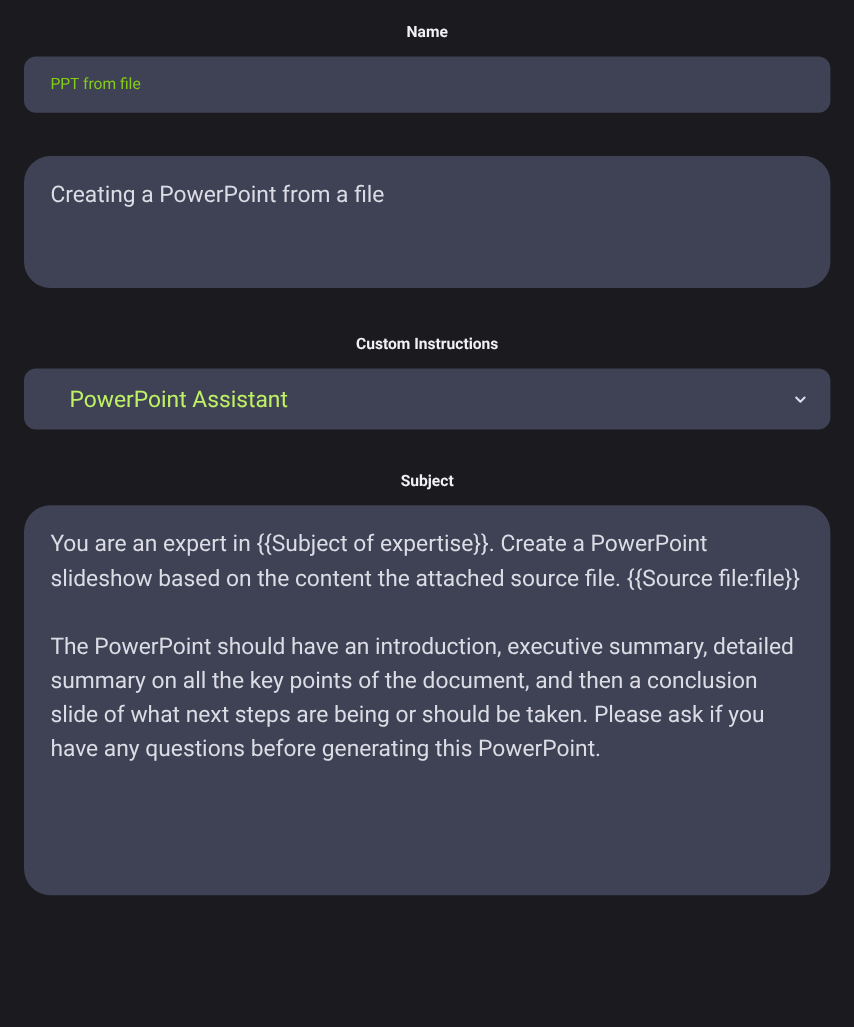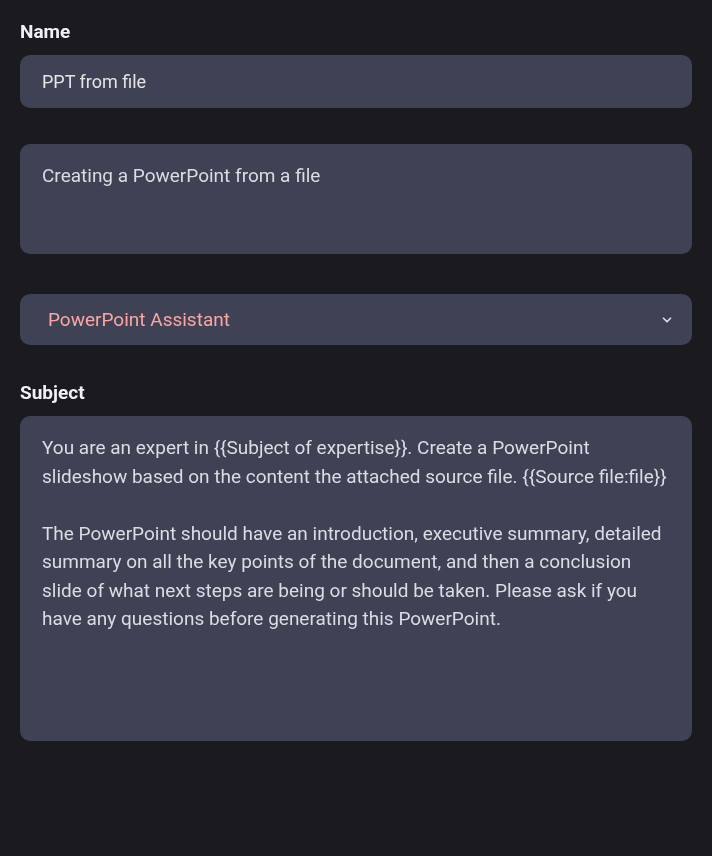--- a/index.html
+++ b/index.html
@@ -15,42 +15,43 @@
       padding: 20px;
       color: #e8e8ed;
     }
     .form-group {
       margin-bottom: 36px;
     }
     .form-group:last-child {
       margin-bottom: 0;
     }
     .label {
-      font-size: 19px;
+      font-size: 13px;
       font-weight: 700;
       color: #f0f0f5;
       margin-bottom: 12px;
       display: block;
+      text-align: center;
     }
     .input-field {
       width: 100%;
       background-color: #3f4255;
       border: none;
       border-radius: 10px;
       padding: 16px 22px;
-      font-size: 18px;
-      color: #e5e5e5;
+      font-size: 13px;
+      color: #84cc16;
       font-family: inherit;
       outline: none;
     }
     .textarea-field {
       width: 100%;
       background-color: #3f4255;
       border: none;
-      border-radius: 10px;
+      border-radius: 22px;
       padding: 18px 22px;
       font-size: 19px;
       color: #dcdce5;
       font-family: inherit;
       outline: none;
       resize: none;
       line-height: 1.5;
     }
     .textarea-short {
       height: 110px;
@@ -60,23 +61,23 @@
     }
     .select-wrapper {
       position: relative;
       width: 100%;
     }
     .select-field {
       width: 100%;
       background-color: #3f4255;
       border: none;
       border-radius: 10px;
-      padding: 14px 22px 14px 28px;
+      padding: 14px 22px 14px 38px;
       font-size: 19px;
-      color: #fca5a5;
+      color: #bef264;
       font-family: inherit;
       outline: none;
       appearance: none;
       -webkit-appearance: none;
       -moz-appearance: none;
       cursor: pointer;
     }
     .chevron {
       position: absolute;
       right: 18px;
@@ -97,20 +98,21 @@
 <div class="form-group">
   <label class="label">Name</label>
   <input type="text" class="input-field" value="PPT from file" style="">
 </div>
 
 <div class="form-group">
   <textarea class="textarea-field textarea-short" style="">Creating a PowerPoint from a file</textarea>
 </div>
 
 <div class="form-group">
+  <label class="label">Custom Instructions</label>
   <div class="select-wrapper">
     <select class="select-field">
       <option>PowerPoint Assistant</option>
     </select>
     <span class="chevron">
       <svg viewBox="0 0 24 24" fill="none" stroke="currentColor" stroke-width="3" stroke-linecap="round" stroke-linejoin="round">
         <polyline points="6 9 12 15 18 9"></polyline>
       </svg>
     </span>
   </div>

